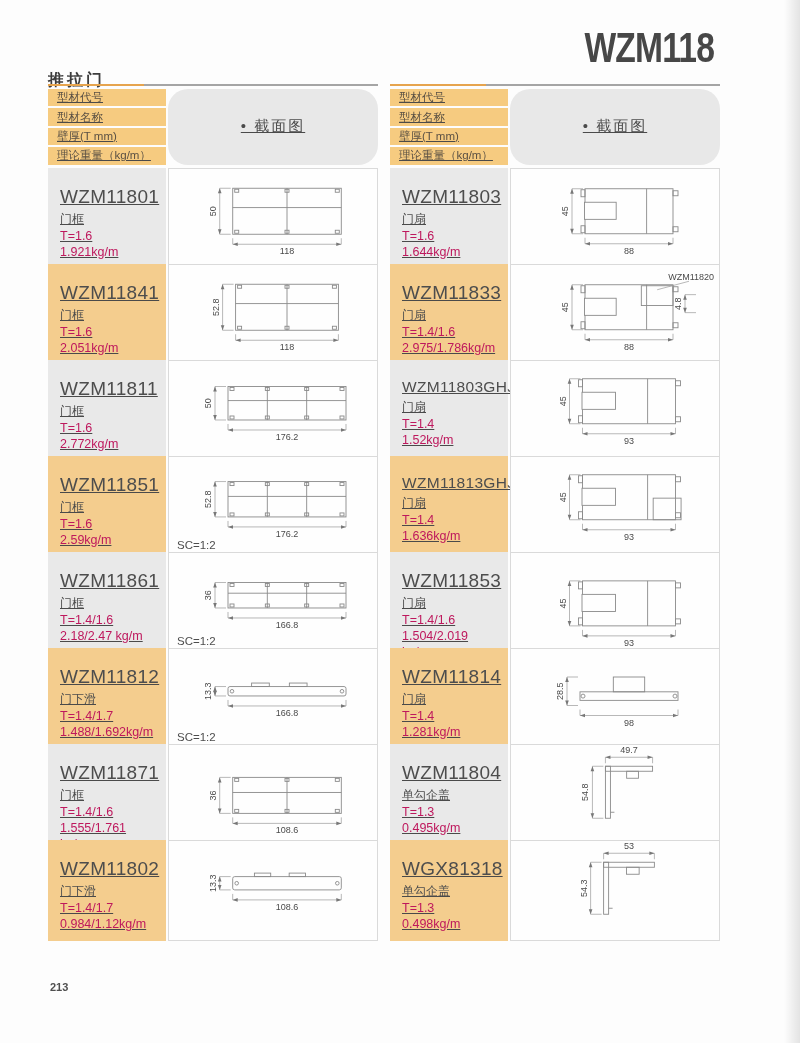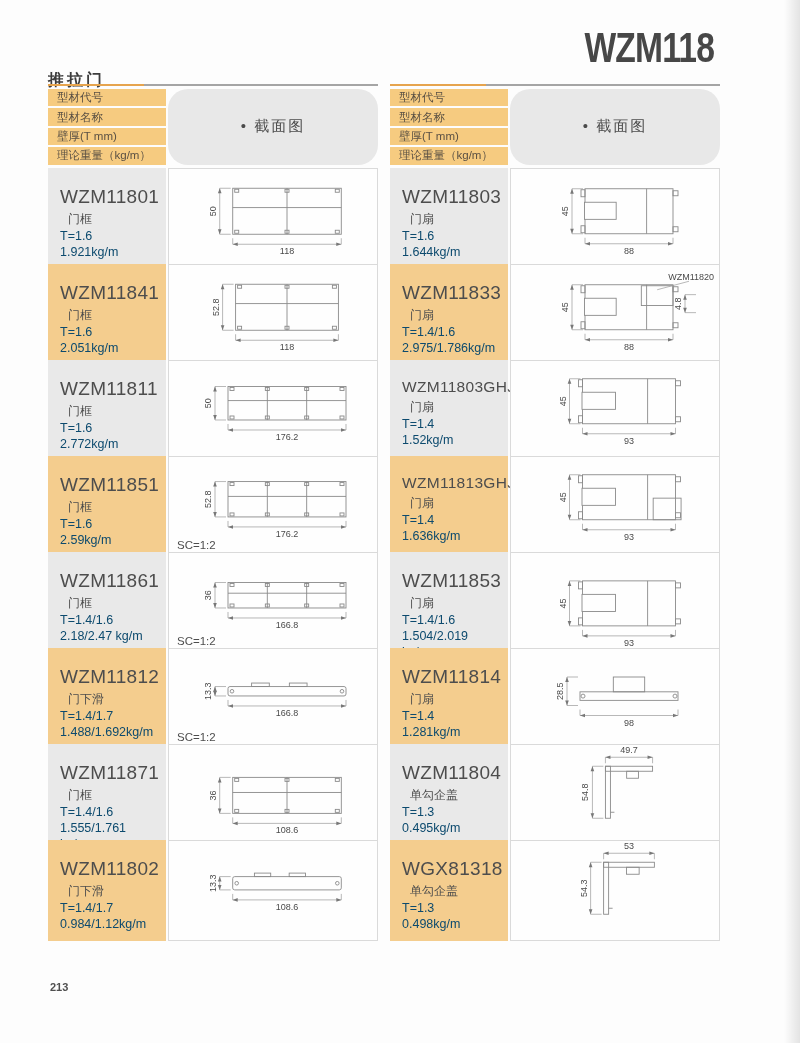--- a/index.html
+++ b/index.html
@@ -6,40 +6,40 @@
   body{
     width:800px;height:1043px;position:relative;background:#fdfdfd;
     font-family:"Liberation Sans","DejaVu Sans",sans-serif;color:#4a4a4a;overflow:hidden;
   }
   .edge-shade{position:absolute;top:0;right:0;width:16px;height:100%;
     background:linear-gradient(to right,rgba(0,0,0,0),rgba(0,0,0,0.10));pointer-events:none;}
   .cat-title{position:absolute;left:48px;top:30px;font-size:16px;font-weight:bold;
     letter-spacing:3px;color:#3c3c3c;margin-top:40px;}
   .model-title{position:absolute;right:86px;top:24px;font-size:42px;font-weight:bold;
     color:#474747;transform:scaleX(0.8);transform-origin:right center;letter-spacing:-1px;}
-  .cols{position:absolute;left:48px;top:84px;display:flex;gap:12px;}
+  .cols{position:absolute;left:48px;top:84px;display:flex;gap:12px;text-decoration:underline;}
   .col{width:330px;}
   .rule{height:2px;width:100%;display:flex;margin-bottom:3px;}
   .rule-orange{width:96px;height:2px;background:var(--rule-orange,#e6a44e);}
   .rule-gray{flex:1;height:2px;background:var(--rule-gray,#a5a5a5);}
   .hdr{display:grid;grid-template-columns:118px 1fr;gap:2px;}
   .hcells{display:grid;grid-template-rows:repeat(4,17.4px);gap:2px;}
   .hcell{background:var(--tan-hdr,#f6cb80);font-size:11.5px;color:#5a5043;
     display:flex;align-items:center;padding-left:9px;}
   .hsection{background:#e8e8e8;display:flex;align-items:center;justify-content:center;
     font-size:15px;color:#4a4a4a;letter-spacing:2px;border-radius:20px;}
   .rows{display:flex;flex-direction:column;}
   .row{display:grid;grid-template-columns:118px 1fr;gap:2px;height:93px;margin-top:3px;}
   .cell-l{display:flex;flex-direction:column;padding:18px 10px 9px 12px;box-sizing:border-box;}
   .cell-l.gray{background:var(--row-gray,#e9e9e9);}
   .cell-l.tan{background:var(--row-tan,#f4cd8e);}
   .code{font-size:19px;color:#4d4d4d;letter-spacing:0.3px;white-space:nowrap;}
-  .pname{font-size:12px;margin-top:3px;color:#4d4d4d;margin-left:8px;}
+  .pname{font-size:12px;margin-top:3px;color:#4d4d4d;}
   .sp{flex:1;}
-  .thick,.wt{font-size:12.5px;color:#0c4a6e;line-height:1.3;}
+  .thick,.wt{font-size:12.5px;color:#be185d;line-height:1.3;}
   .cell-d{background:#fefefe;border:1px solid #dadada;position:relative;box-sizing:border-box;}
   .cell-d svg{width:100%;height:100%;display:block;}
   .scale{position:absolute;left:8px;bottom:5px;font-size:11.5px;color:#4d4d4d;}
   .pagenum{position:absolute;left:50px;top:981px;font-size:11px;font-weight:bold;color:#4f4f4f;}
 </style>
 </head>
 <body style="--tan-hdr: #f6cb80; --row-tan: #f4cd8e; --row-gray: #e9e9e9; --rule-orange: #e6a44e; --rule-gray: #a5a5a5;">
 
 <div class="cat-title">推拉门</div>
 <div class="model-title">WZM118</div>

